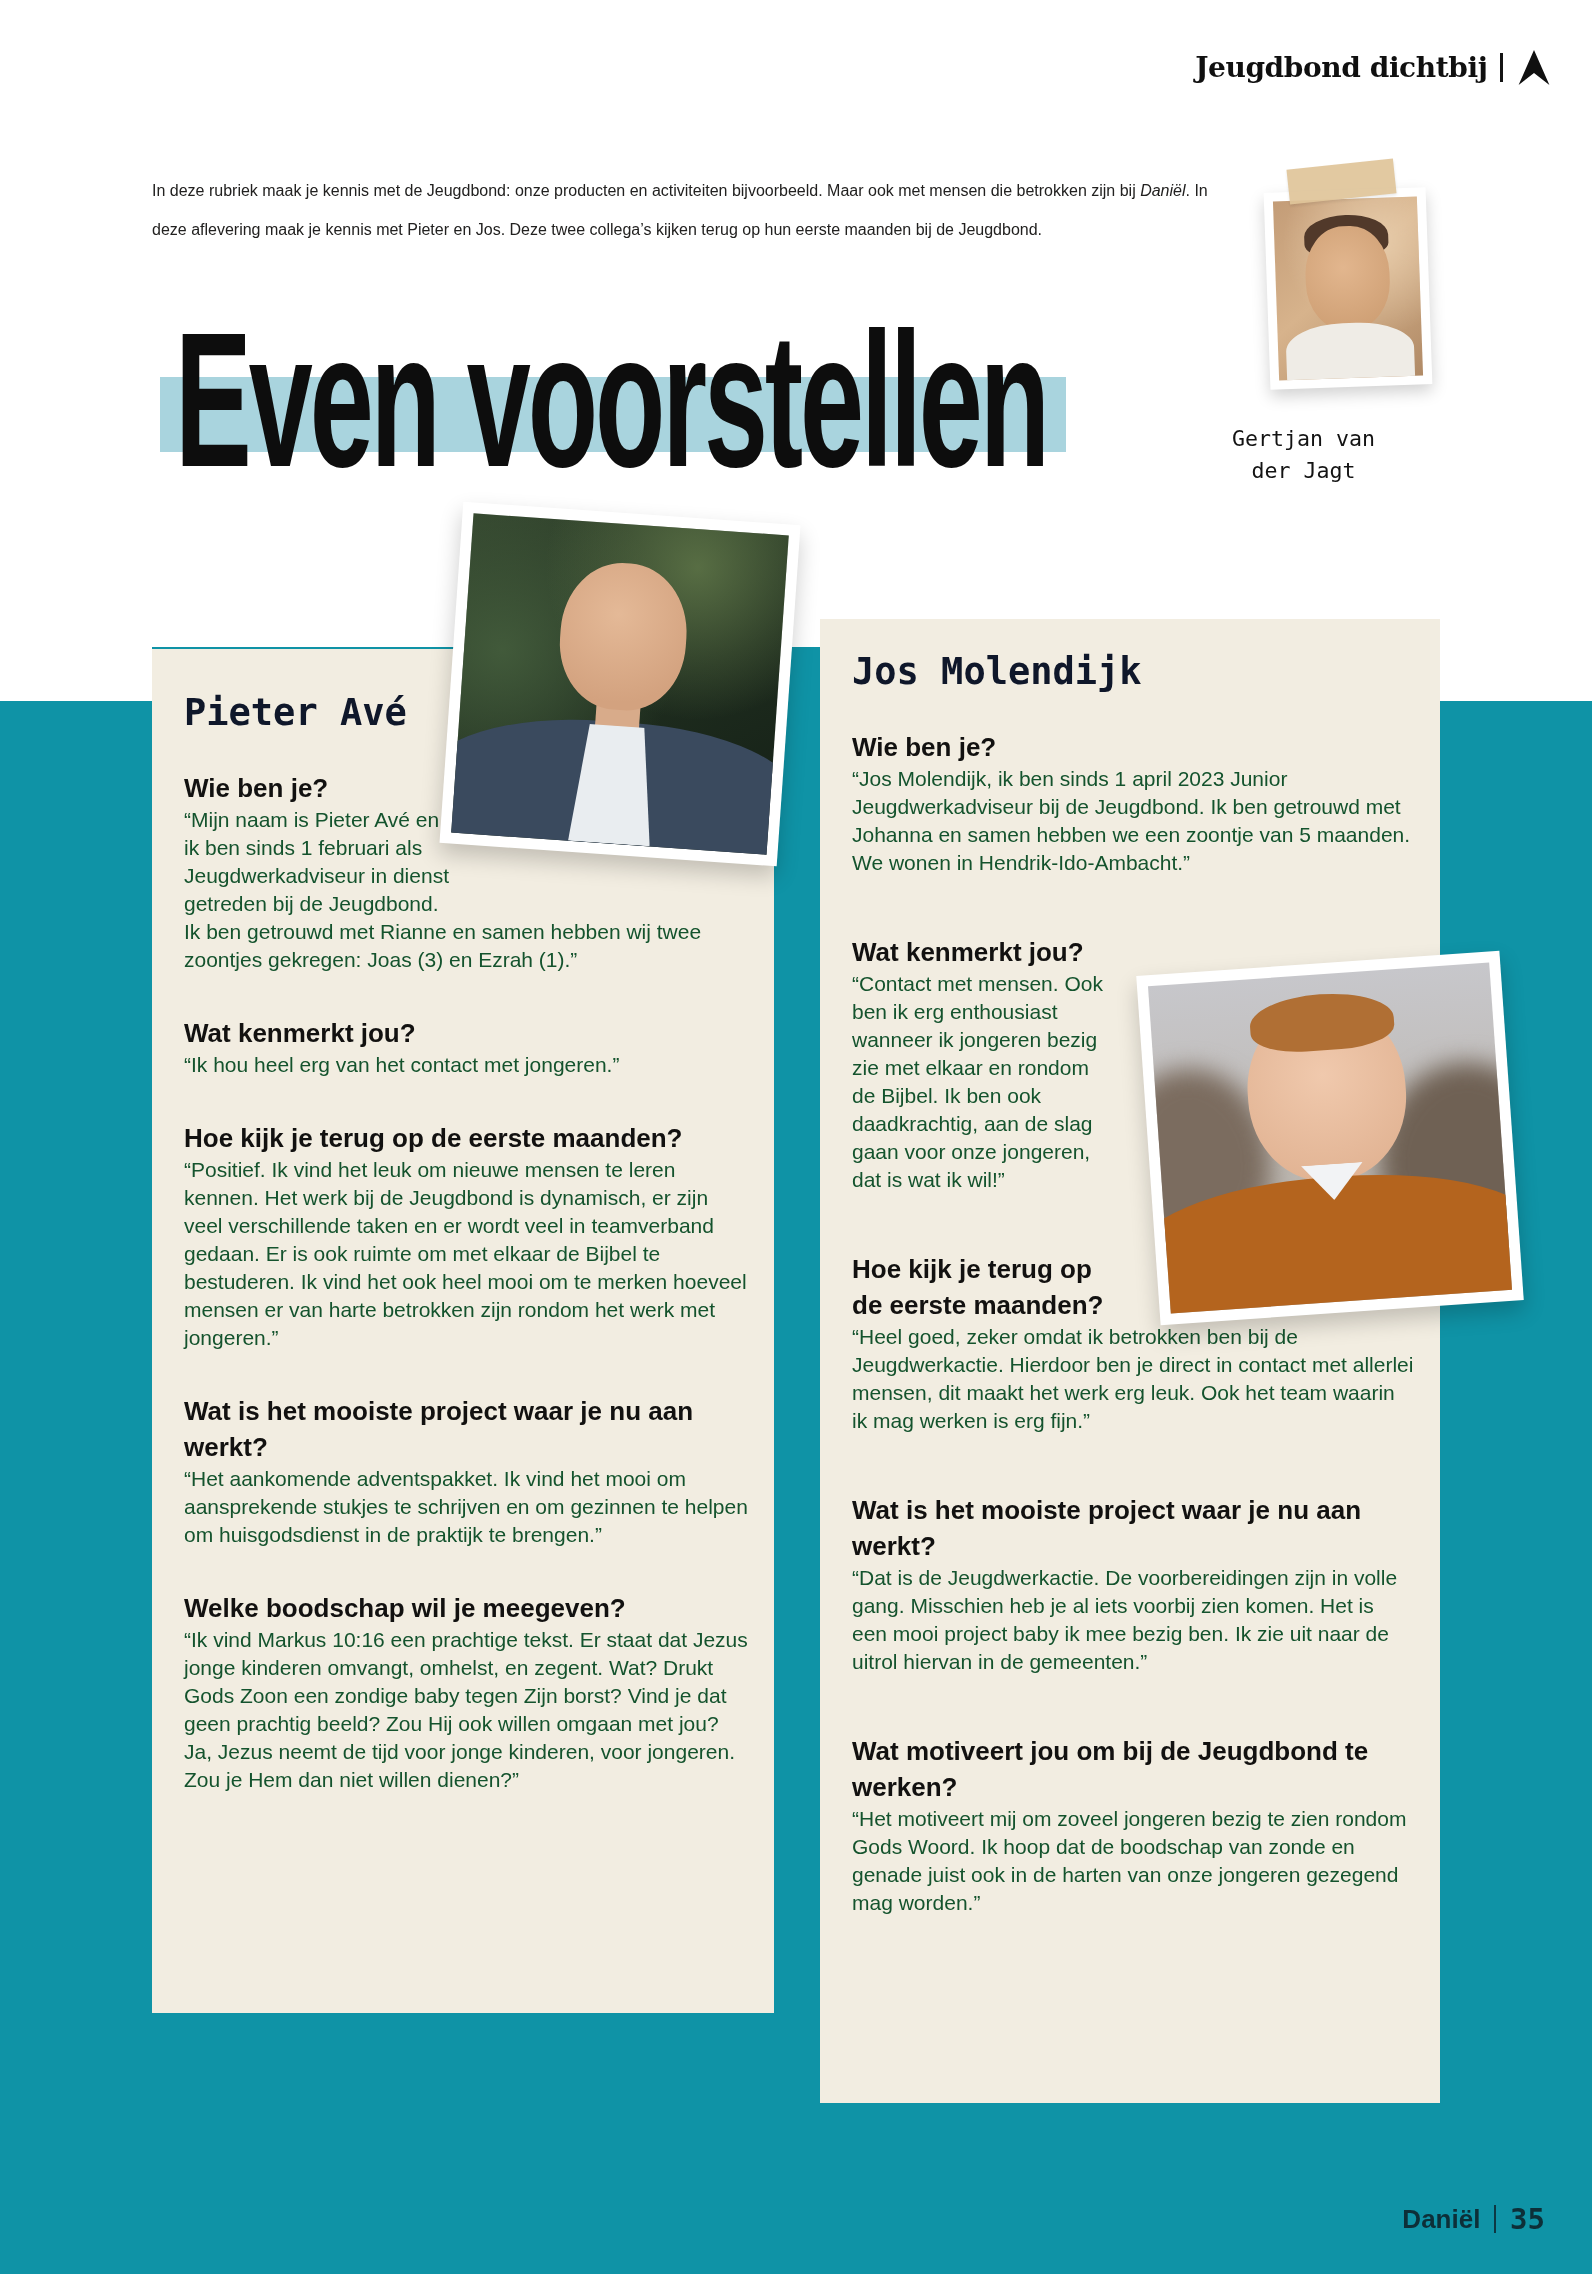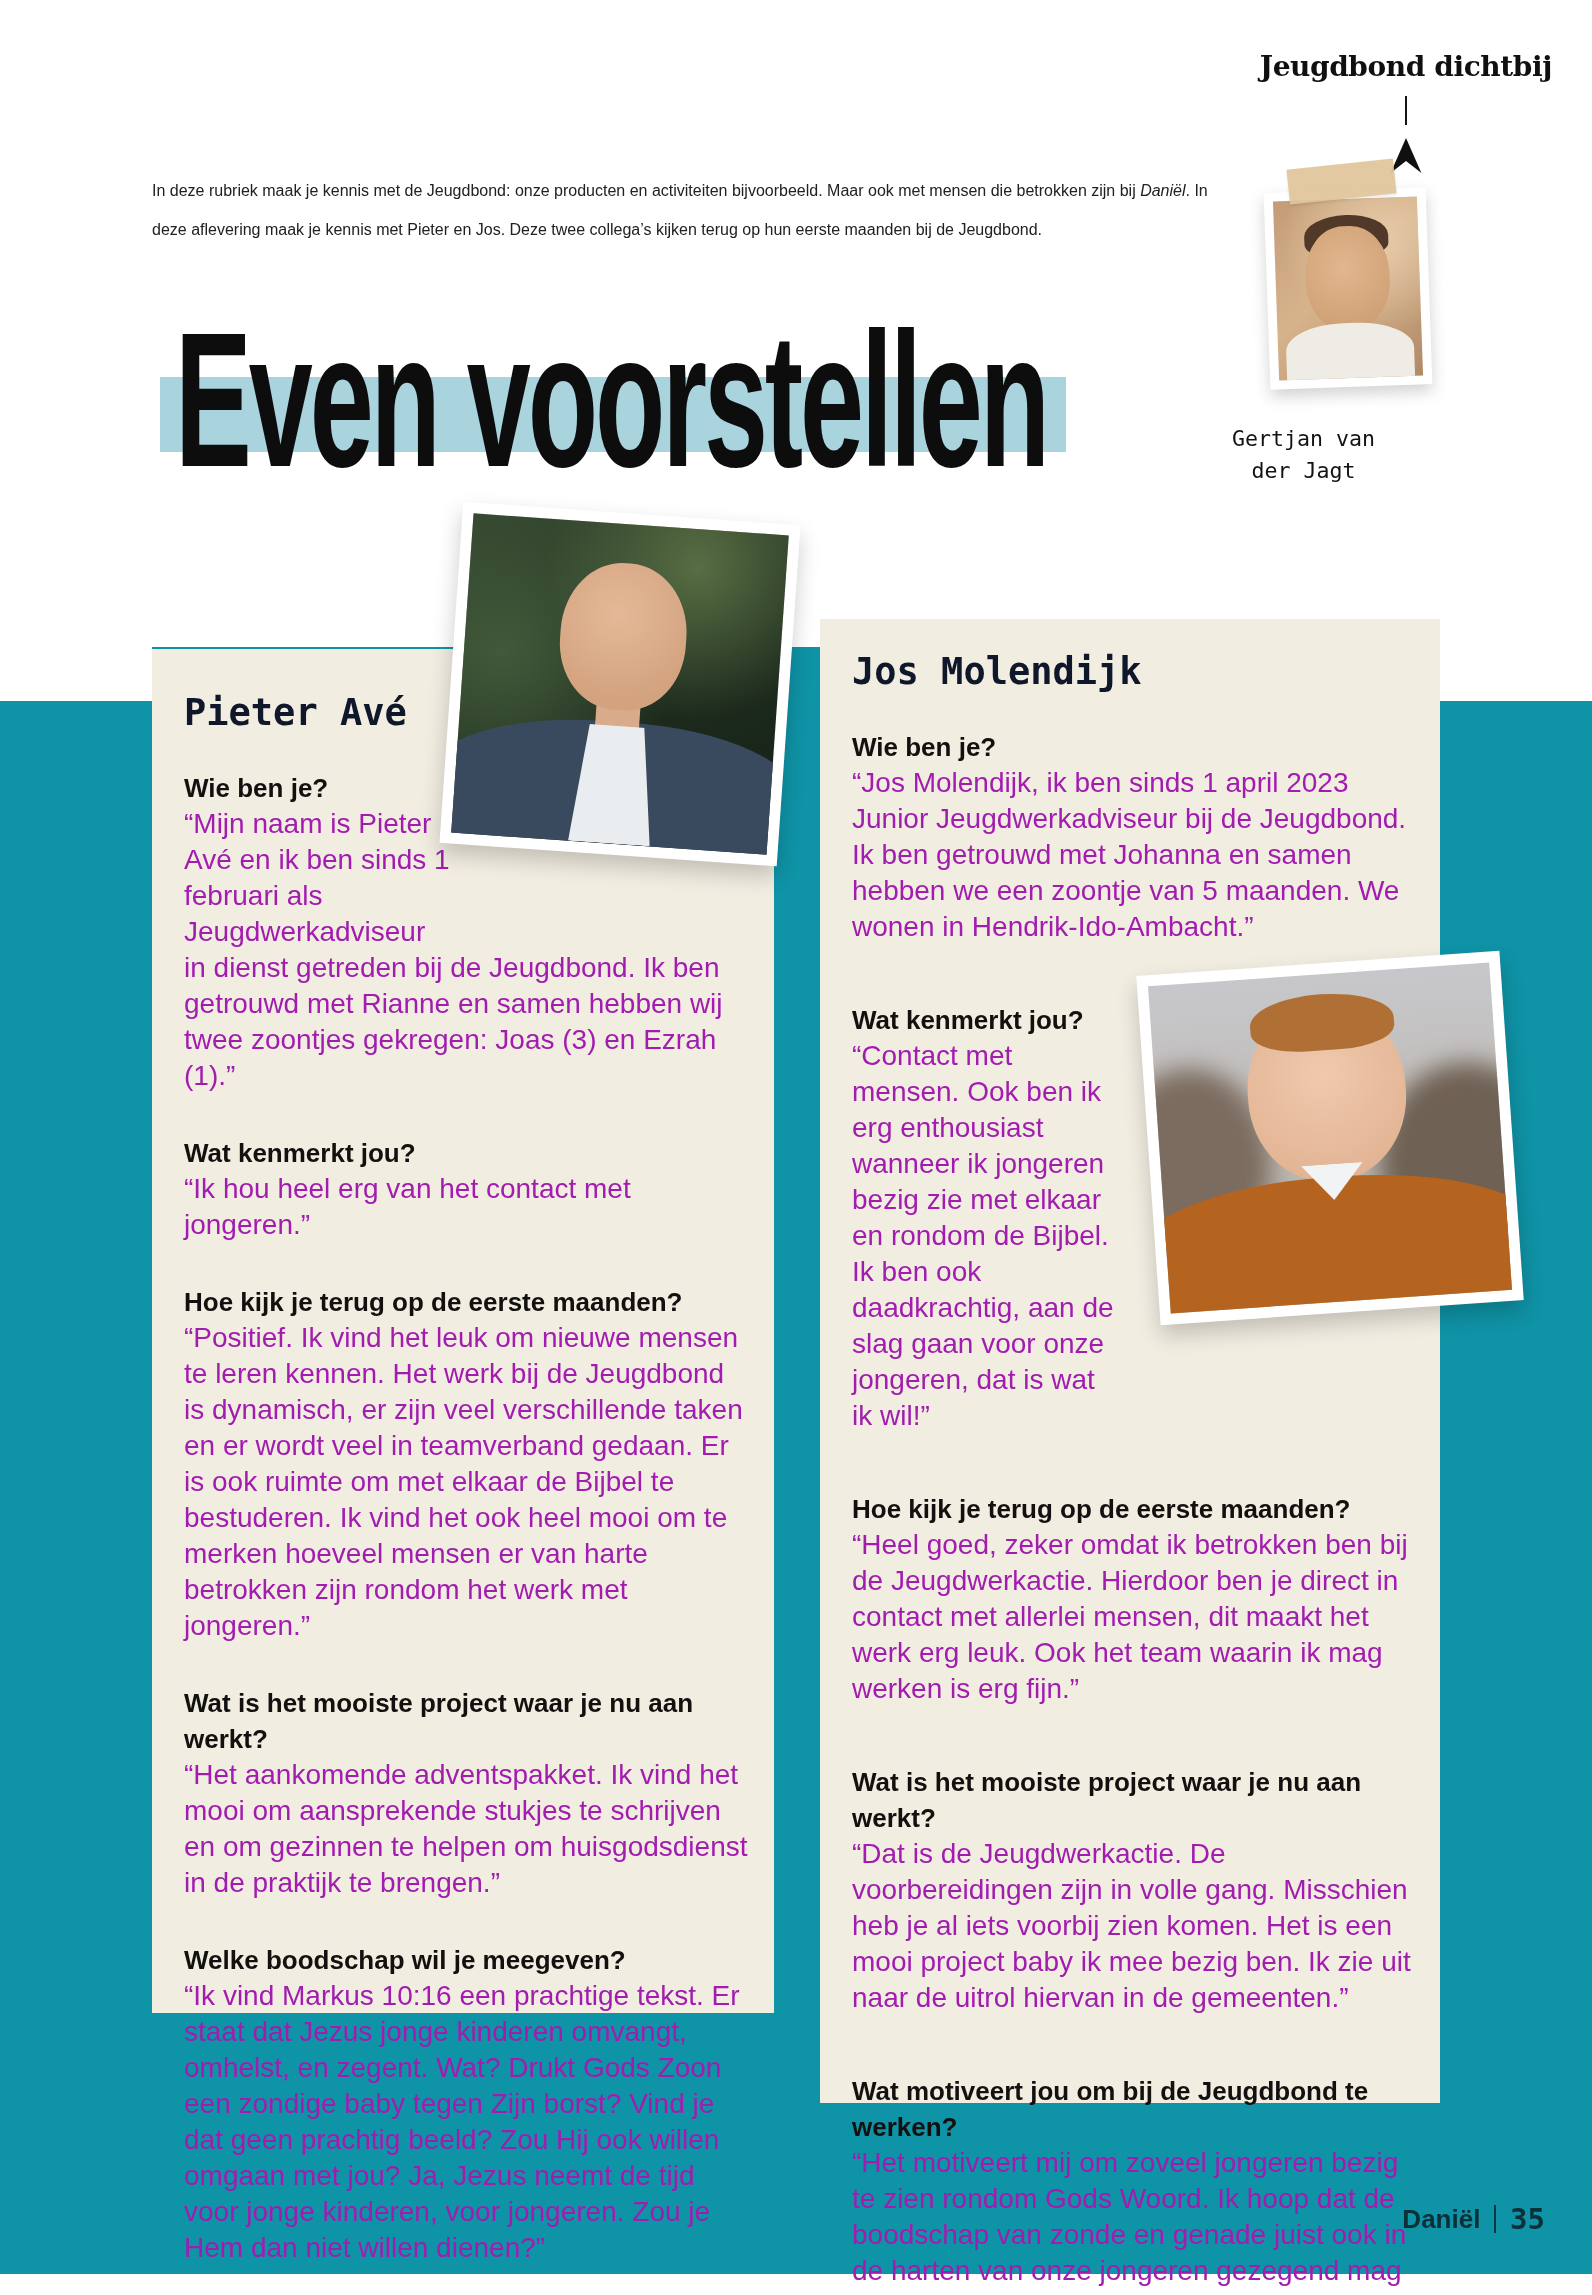--- a/index.html
+++ b/index.html
@@ -11,21 +11,21 @@
     --footer:#0d2f38;
   }
   *{margin:0;padding:0;box-sizing:border-box;}
   body{background:#888;font-family:"Liberation Sans",sans-serif;}
   .page{
     position:relative;width:1592px;height:2295px;background:#ffffff;
     overflow:hidden;color:var(--text);margin:0 auto;
   }
 
   
-  .header{position:absolute;top:50px;right:40px;display:flex;align-items:center;gap:13px;flex-direction:column;}
+  .header{position:absolute;top:50px;right:40px;display:flex;align-items:center;gap:13px;}
   .header-label{font-family:"DejaVu Serif",serif;font-weight:700;font-size:28px;letter-spacing:-0.4px;color:#101010;}
   .vbar{width:2.6px;height:29px;background:#141414;}
   .logo{width:36px;height:35px;display:block;}
 
   
   .intro{position:absolute;left:152px;top:171px;width:1070px;font-size:16px;line-height:39px;color:#222120;}
   .intro .it{font-style:italic;}
 
   
   .headline-bar{position:absolute;left:160px;top:377px;width:906px;height:75px;background:var(--highlight);}
@@ -41,21 +41,21 @@
 
   
   .panel{position:absolute;background:var(--panel);}
   .panel-left{left:152px;top:649px;width:622px;height:1364px;padding:40px 26px 0 32px;}
   .panel-right{left:820px;top:619px;width:620px;height:1484px;padding:28.5px 26px 0 32px;}
   .person-name{font-family:"DejaVu Sans Mono",monospace;font-weight:700;font-size:37px;line-height:48px;
     color:#0f172a;margin-bottom:33px;}
   .qa{margin-bottom:41px;}
   .panel-right .qa{margin-bottom:57px;}
   .q{font-weight:700;font-size:26px;line-height:36px;color:#121110;}
-  .a{font-size:28px;line-height:36px;color:#a21caf;}
+  .a{font-size:21px;line-height:28px;color:#14532d;}
   .spacer-pieter{float:right;width:297px;height:148px;}
   .spacer-jos{float:right;width:298px;height:362px;}
 
   
   .polaroid{position:absolute;background:#fff;box-shadow:0 10.4px 22.4px rgba(0,0,0,.20);}
   .polaroid .ph{position:absolute;inset:11.2px;overflow:hidden;}
   .pol-pieter{left:451px;top:513px;width:338px;height:342px;transform:rotate(4deg);}
   .pol-jos{left:1148px;top:963px;width:364px;height:350px;transform:rotate(-4deg);}
   .pol-gertjan{left:1267px;top:190px;width:162px;height:197px;transform:rotate(-2deg);box-shadow:0 7px 15.5px rgba(0,0,0,.18);}
   .pol-gertjan .ph{inset:8.6px;}

